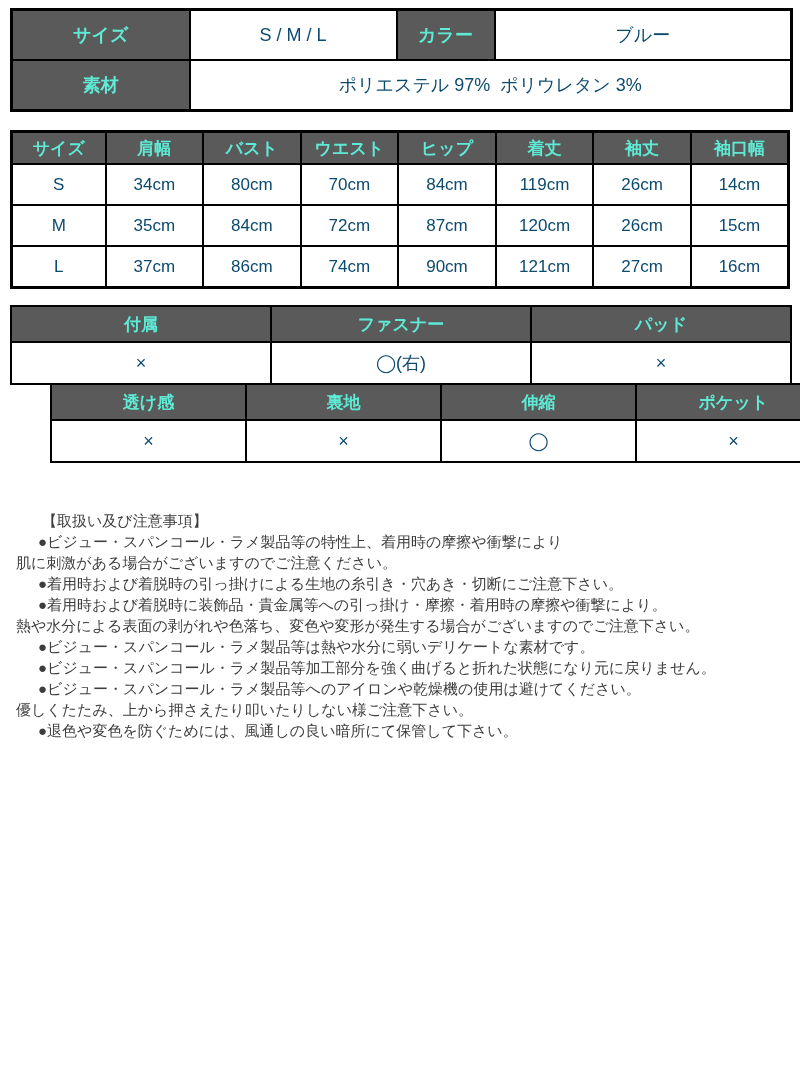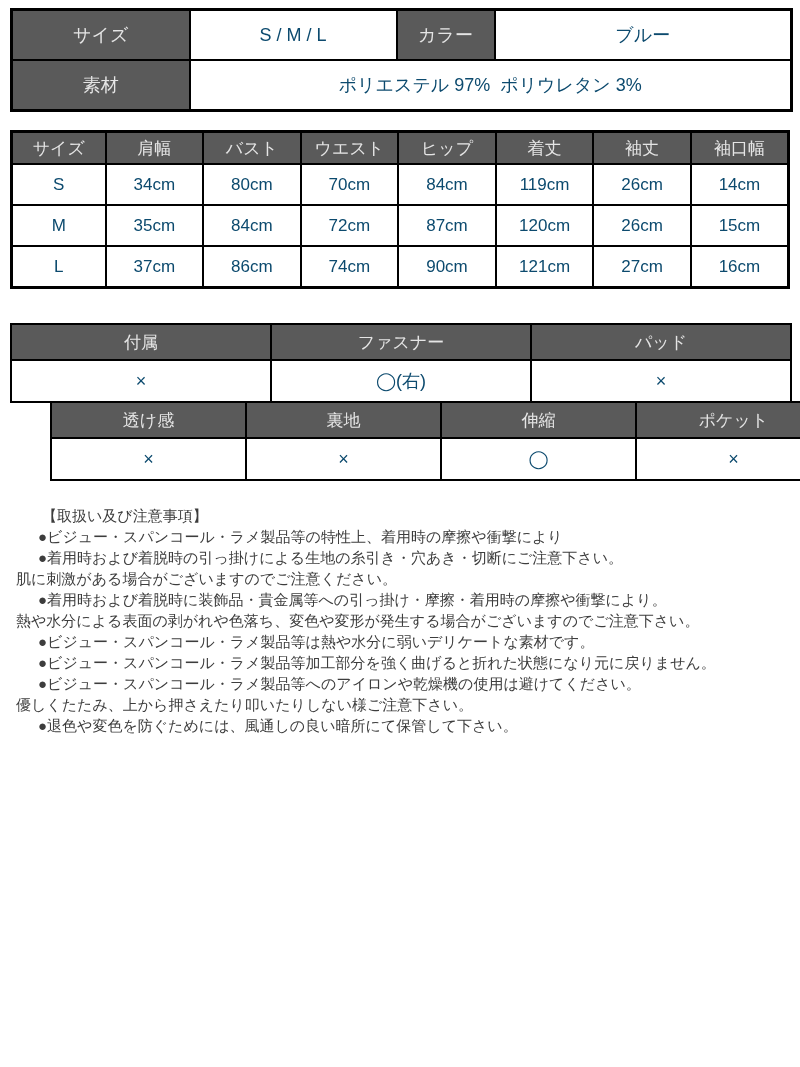--- a/index.html
+++ b/index.html
@@ -8,38 +8,38 @@
     font-family:"Liberation Sans","DejaVu Sans",sans-serif;
     color:#3c3c3c;position:relative;overflow:hidden;
   }
   .page{padding:8px 10px 0 10px;}
   table{border-collapse:collapse;table-layout:fixed;width:780px;}
   th,td{
     border:2px solid #000;text-align:center;vertical-align:middle;
     overflow:hidden;white-space:nowrap;
   }
   th{
-    background:#5a5a5a;color:#e5e5e5;font-weight:normal;font-size:18px;
+    background:#5a5a5a;color:#5eead4;font-weight:bold;font-size:18px;
   }
   td{font-size:18px;color:#0c4a6e;font-weight:normal;}
   
   .t1 th,.t1 td{height:46px;}
   .t1{border:3px solid #000;}
   
   .t2{margin-top:18px;border:3px solid #000;}
   .t2 th{height:28px;font-size:17px;}
   .t2 td{height:37px;font-size:17px;}
   
-  .t3{margin-top:34px;border:2px solid #000;}
+  .t3{margin-top:16px;border:2px solid #000;}
   .t4{margin-top:-2px;border:2px solid #000;margin-left:40px;}
   .t3 th,.t4 th{height:32px;font-size:17px;}
   .t3 td,.t4 td{height:38px;}
   .pre{white-space:pre-wrap;}
   
-  .notes{margin-top:24px;padding-left:6px;font-size:15px;line-height:21px;color:#3d3d3d;}
+  .notes{margin-top:47px;padding-left:6px;font-size:15px;line-height:21px;color:#3d3d3d;}
   .note-line{margin:0;padding:0;}
   .note-line.indent{padding-left:22px;}
   .notes-title{margin:0;padding-left:26px;}
 </style>
 </head>
 <body>
 
 <div class="page">
 
   <table class="t1">
@@ -157,22 +157,22 @@
       <td>×</td>
       <td>◯</td>
       <td>×</td>
     </tr>
   </tbody>
     </table>
 
   <div class="notes">
     <p class="notes-title">【取扱い及び注意事項】</p>
     <p class="note-line indent">●ビジュー・スパンコール・ラメ製品等の特性上、着用時の摩擦や衝撃により</p>
+    <p class="note-line">肌に刺激がある場合がございますのでご注意ください。</p>
     <p class="note-line indent">●着用時および着脱時の引っ掛けによる生地の糸引き・穴あき・切断にご注意下さい。</p>
-    <p class="note-line">肌に刺激がある場合がございますのでご注意ください。</p>
     <p class="note-line indent">●着用時および着脱時に装飾品・貴金属等への引っ掛け・摩擦・着用時の摩擦や衝撃により。</p>
     <p class="note-line">熱や水分による表面の剥がれや色落ち、変色や変形が発生する場合がございますのでご注意下さい。</p>
     <p class="note-line indent">●ビジュー・スパンコール・ラメ製品等は熱や水分に弱いデリケートな素材です。</p>
     <p class="note-line indent">●ビジュー・スパンコール・ラメ製品等加工部分を強く曲げると折れた状態になり元に戻りません。</p>
     <p class="note-line indent">●ビジュー・スパンコール・ラメ製品等へのアイロンや乾燥機の使用は避けてください。</p>
     <p class="note-line">優しくたたみ、上から押さえたり叩いたりしない様ご注意下さい。</p>
     <p class="note-line indent">●退色や変色を防ぐためには、風通しの良い暗所にて保管して下さい。</p>
   </div>
 
 </div>

